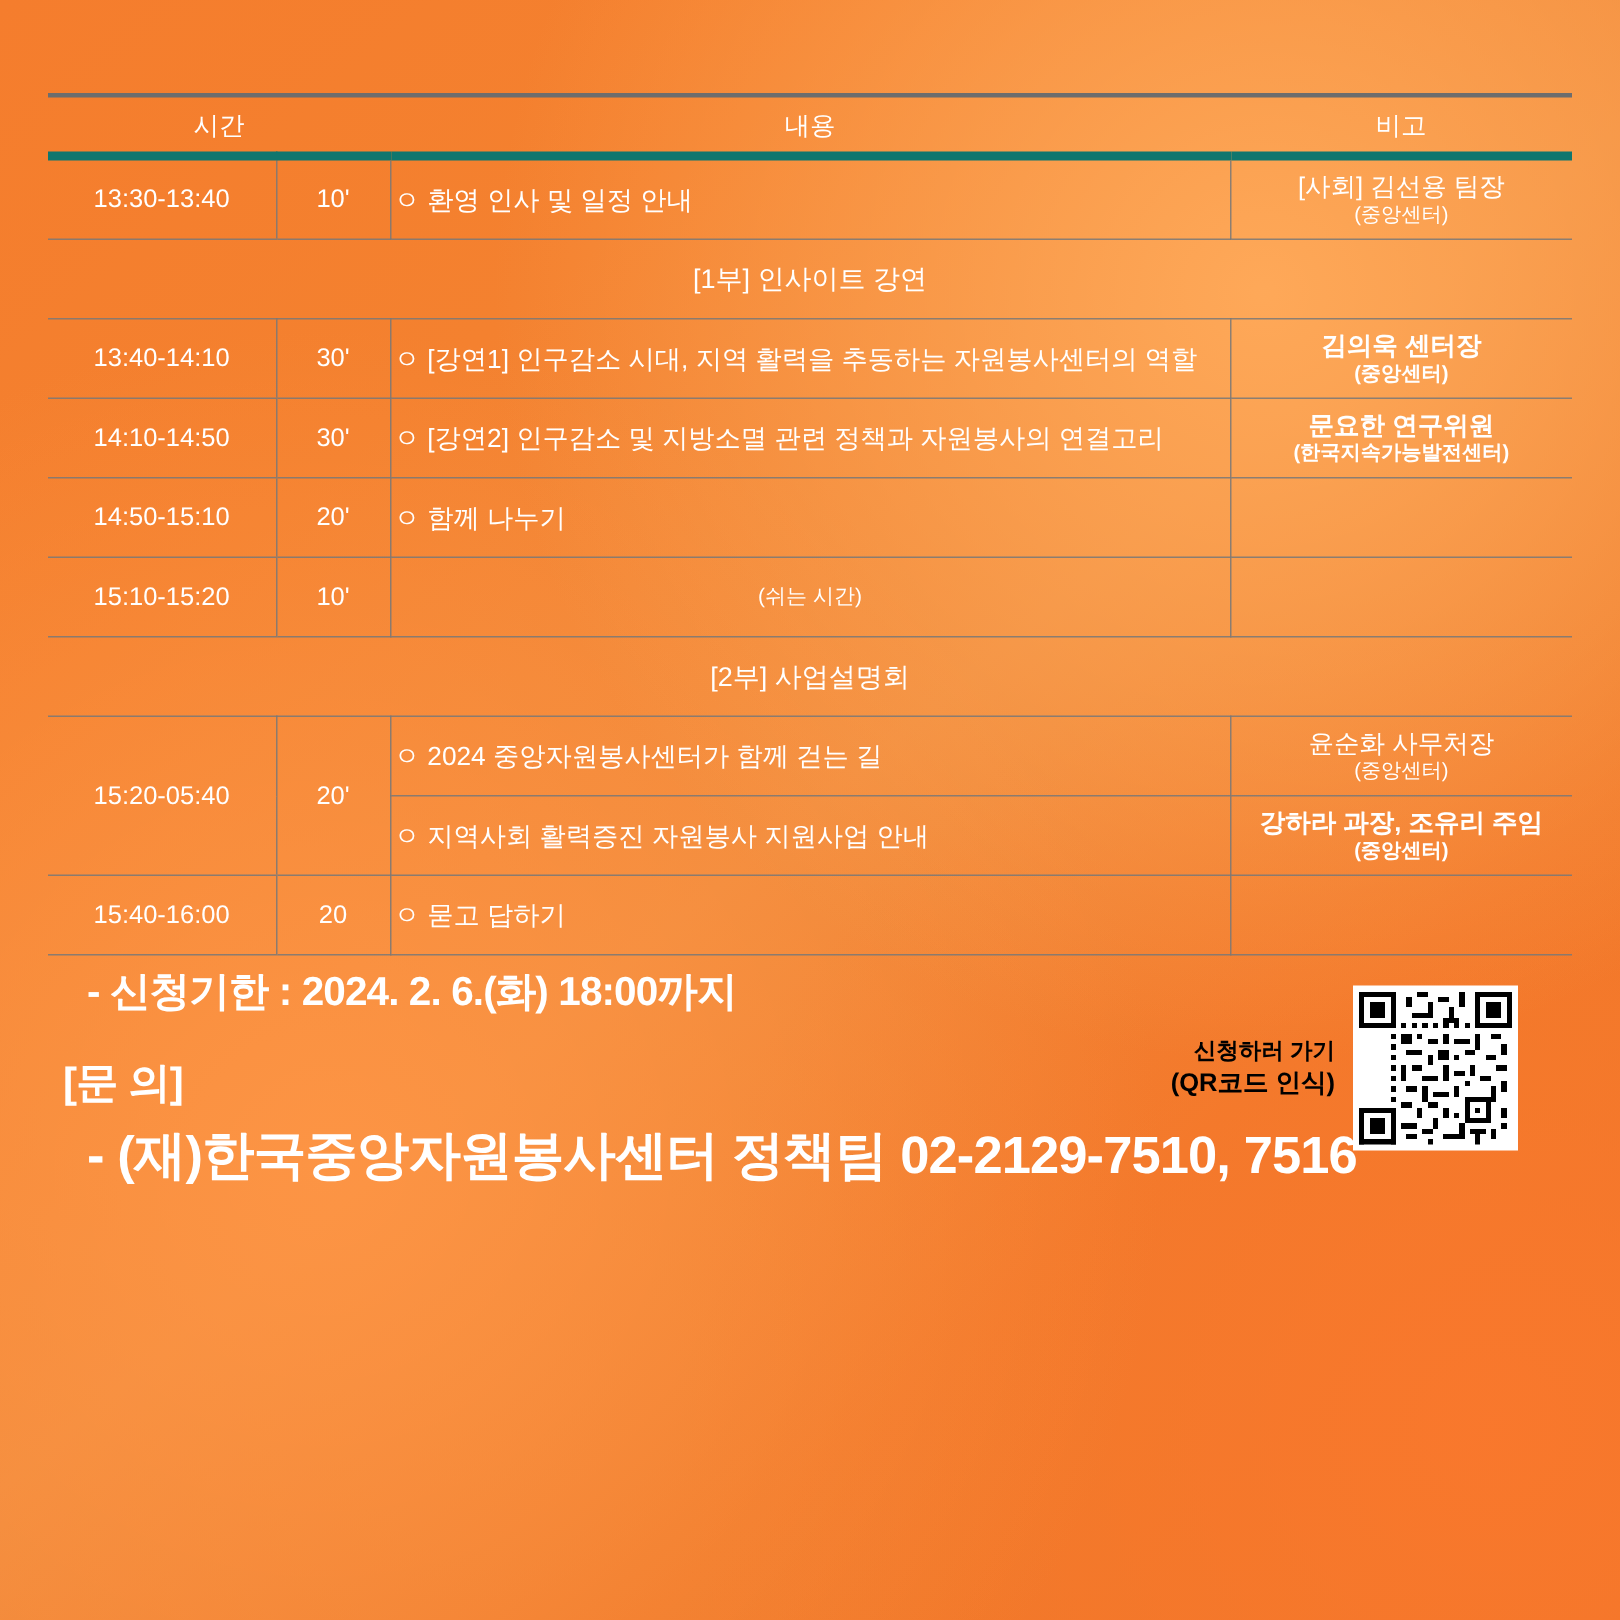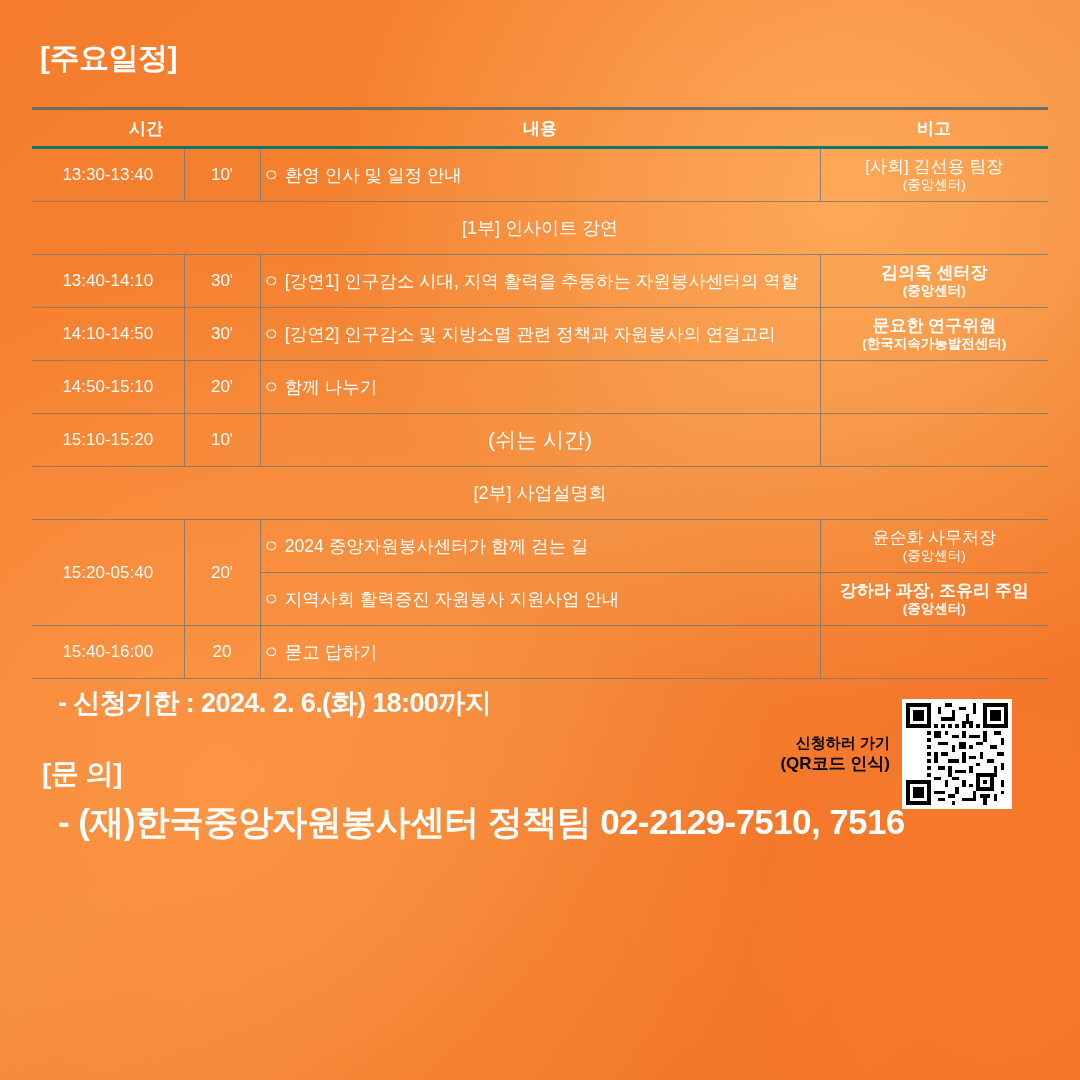--- a/index.html
+++ b/index.html
@@ -49,40 +49,40 @@
 
   .sched th, .sched td {
     color: #ffffff;
     font-size: 17px;
     text-align: center;
     vertical-align: middle;
     padding: 0;
   }
   .sched thead th {
     font-size: 17px;
-    font-weight: bold;
+    font-weight: normal;
     height: 36px;
     border-top: 3px solid #6d6d6d;
-    border-bottom: 3px solid #0f766e;
+    border-bottom: 6px solid #0f766e;
   }
   .sched tbody td {
     border-bottom: 1px solid rgba(120,120,120,0.85);
     height: 52px;
   }
   .vline-l { border-left: 1px solid rgba(120,120,120,0.85); }
   .vline-r { border-right: 1px solid rgba(120,120,120,0.85); }
 
   td.body-cell {
     text-align: left;
     padding-left: 2px;
     font-size: 17.5px;
   }
   td.body-center {
     text-align: center;
-    font-size: 21px;
+    font-size: 14px;
   }
   .part-row td {
     font-size: 18px;
     height: 60px;
     border-bottom: 1px solid rgba(120,120,120,0.85);
   }
   .note-main {
     font-size: 17px;
     line-height: 1.15;
     display: block;
@@ -138,36 +138,35 @@
     height: 110px;
     background: #ffffff;
     padding: 4px;
     box-sizing: border-box;
   }
   .qr-code svg { display: block; }
   .contact-head {
     font-size: 28px;
     font-weight: bold;
     letter-spacing: -0.5px;
-    margin-top: 34px;
+    margin-top: 24px;
     margin-bottom: 6px;
   }
   .contact-line {
     font-size: 35px;
     font-weight: bold;
     margin-left: 16px;
     letter-spacing: -0.6px;
   }
 </style>
 </head>
 <body>
 
 <div class="page">
 
-  <div class="section-title">[주요일정]</div>
 
   <table class="sched">
     <colgroup>
       <col class="c-time">
       <col class="c-dur">
       <col class="c-body">
       <col class="c-note">
     </colgroup>
     <thead>
       <tr>

